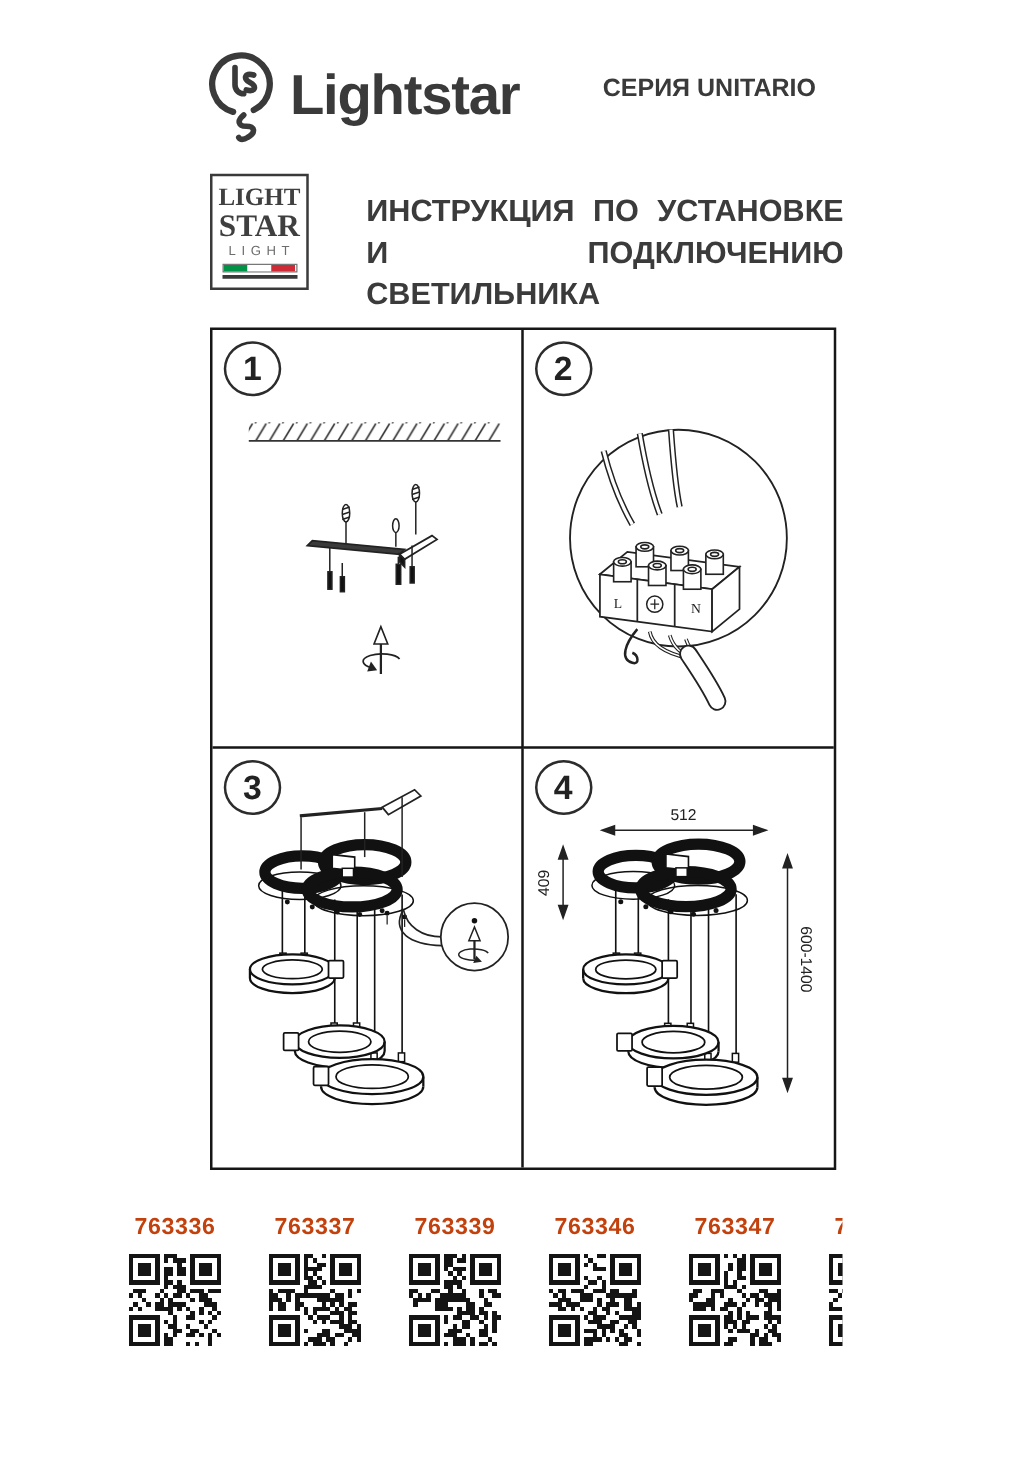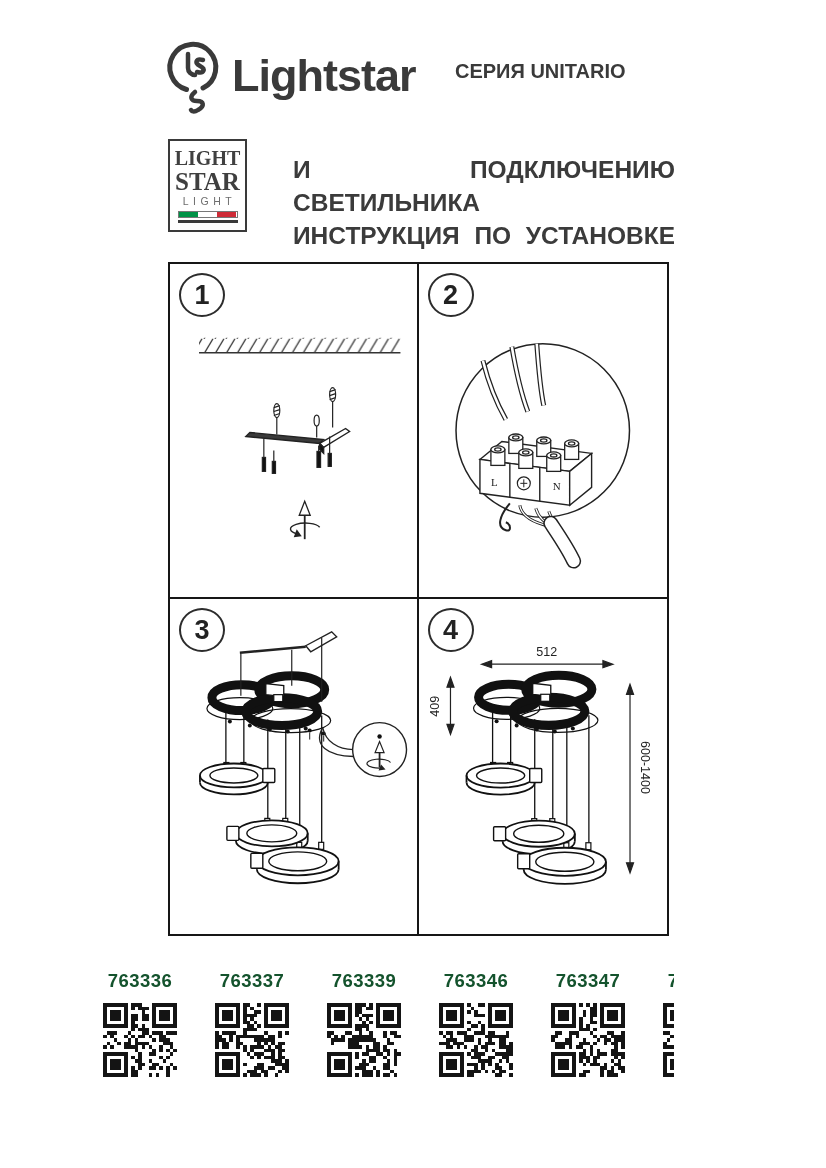--- a/index.html
+++ b/index.html
@@ -2,21 +2,21 @@
 <html><head>
 <meta charset="utf-8">
 <style>
   html,body{margin:0;padding:0;background:#fff;}
   .page{position:relative;width:674px;height:1168px;background:#fff;overflow:hidden;
         font-family:"Liberation Sans",sans-serif;color:#3a3a3a;}
   
   .bulb-logo{position:absolute;left:162px;top:38px;width:64px;height:84px;}
   .wordmark{position:absolute;left:232px;top:50px;font-size:45px;font-weight:bold;
             letter-spacing:-1px;color:#3a3a3a;}
-  .series-block{position:absolute;left:455px;top:58px;width:225px;text-align:left;
+  .series-block{position:absolute;left:455px;top:58px;width:225px;text-align:center;
                 font-size:20px;font-weight:bold;line-height:26px;color:#3a3a3a;}
   
   .group-box{position:absolute;left:168px;top:139px;width:79px;height:93px;
              border:2px solid #3a3a3a;box-sizing:border-box;text-align:center;padding-top:7px;}
   .group-box .l1{font-family:"Liberation Serif",serif;font-weight:bold;font-size:20px;line-height:21px;color:#404040;}
   .group-box .l2{font-family:Liberation Serif, serif;font-weight:bold;font-size:25px;line-height:25px;color:#3f3f3f;}
   .group-box .l3{font-size:10.5px;letter-spacing:4.5px;padding-left:4px;color:#6d6d6d;line-height:15px;}
   .flag{width:60px;height:7px;margin:2px auto 0;display:flex;border:1px solid #777;box-sizing:border-box;}
   .flag i{flex:1;}
   .flag-rule{width:60px;height:3px;margin:2px auto 0;background:#3a3a3a;}
@@ -33,21 +33,21 @@
   .cell.b-b{border-bottom:2px solid #161616;}
   .badge{position:absolute;left:9px;top:9px;width:42px;height:40px;border:2px solid #2c2c2c;
          border-radius:50%;display:flex;align-items:center;justify-content:center;
          font-size:27px;font-weight:bold;color:#222;z-index:2;}
   .cell svg.diag{position:absolute;left:0;top:0;width:100%;height:100%;}
   svg text{font-family:"Liberation Sans",sans-serif;fill:#222;}
   svg text.serif{font-family:"Liberation Serif",serif;}
   
   .qr-row{position:absolute;left:90px;top:970px;width:660px;display:flex;gap:12px;}
   .qr-col{width:100px;text-align:center;}
-  .qr-num{font-size:18.5px;font-weight:bold;color:#14532d;letter-spacing:0.5px;}
+  .qr-num{font-size:18.5px;font-weight:bold;color:#c2410c;letter-spacing:0.5px;}
   .qr-box{margin-top:11px;display:flex;justify-content:center;}
   
   .footer{position:absolute;left:0;top:1103px;width:100%;text-align:center;
           font-size:21px;font-weight:bold;color:#3a3a3a;}
 </style>
 </head>
 <body>
 
 <div class="page">
 
@@ -70,22 +70,22 @@
     <div class="l3">LIGHT</div>
     <div class="flag">
       <i style="background:#009246"></i>
         <i style="background:#ffffff"></i>
         <i style="background:#ce2b37"></i>
     </div>
     <div class="flag-rule"></div>
   </div>
 
   <div class="title">
+    <div>ИНСТРУКЦИЯ ПО УСТАНОВКЕ</div>
     <div>И ПОДКЛЮЧЕНИЮ СВЕТИЛЬНИКА</div>
-    <div>ИНСТРУКЦИЯ ПО УСТАНОВКЕ</div>
   </div>
 
   <svg width="0" height="0" style="position:absolute" aria-hidden="true">
     <defs>
       <g id="fixture" stroke="#111" fill="none">
 
         <g stroke-width="1.3">
           <line x1="56" y1="112" x2="56" y2="168"></line>
             <line x1="74" y1="116" x2="74" y2="168"></line>
           <line x1="98" y1="120" x2="98" y2="224"></line>

